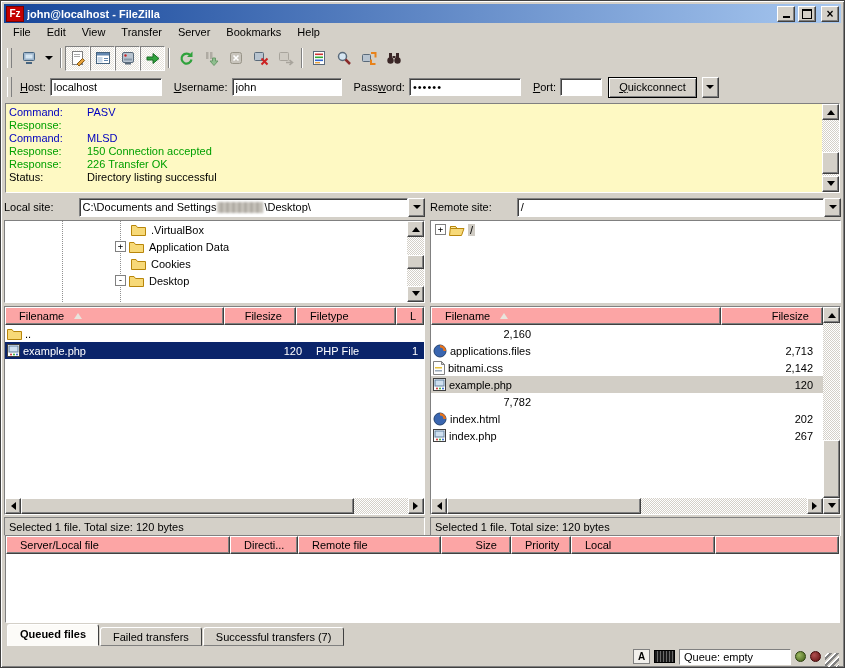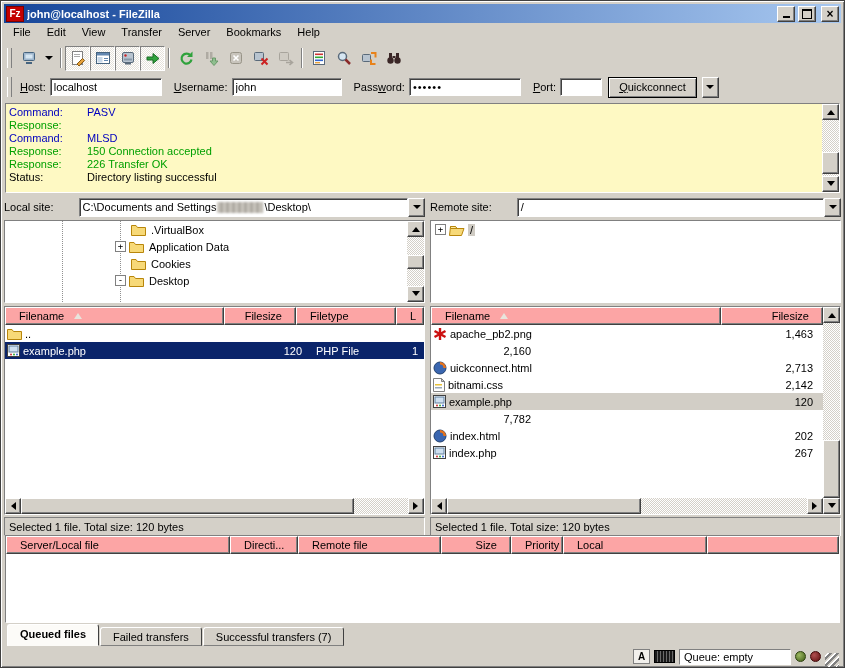--- a/index.html
+++ b/index.html
@@ -487,46 +487,31 @@
               <div class="hcell" style="flex:1">
                   <span>Filename</span>
                   <span class="sort"></span>
                 </div>
               <div class="hcell" style="width:102px;justify-content:flex-end">
                   <span>Filesize</span>
                 </div>
             </div>
             <div class="list-body">
               <div class="frow">
-                <div class="c-name">
-                    <span class="icon">
-                      <svg width="14" height="14">
-                        <g stroke="#CC1111" stroke-width="2.4">
-                          <line x1="7" y1="1" x2="7" y2="13"></line>
-                          <line x1="1.5" y1="4" x2="12.5" y2="10"></line>
-                          <line x1="12.5" y1="4" x2="1.5" y2="10"></line>
-                        </g>
-                      </svg>
-                    </span>
-                    <span>apache_pb2.png</span>
-                  </div>
-                <div class="c-size" style="width:100px">1,463</div>
-              </div>
-              <div class="frow">
                 <div class="c-size" style="width:100px">2,160</div>
               </div>
               <div class="frow">
                 <div class="c-name">
                     <span class="icon">
                       <svg width="14" height="14">
                         <circle cx="7" cy="7" r="6" fill="#3A66B0" stroke="#20406e"></circle>
                         <path d="M7 1 a6 6 0 0 1 6 6 l-2.6 0 a3.4 3.4 0 0 0 -3.4 -3.4 z" fill="#E8731A"></path>
                       </svg>
                     </span>
-                    <span>uickconnect.html</span>
+                    <span>applications.files</span>
                   </div>
                 <div class="c-size" style="width:100px">2,713</div>
               </div>
               <div class="frow">
                 <div class="c-name">
                     <span class="icon">
                       <svg width="12" height="14">
                         <path d="M0.5 0.5 h8 l3 3 v10 h-11 z" fill="#fff" stroke="#808080"></path>
                         <path d="M8.5 0.5 l3 3 h-3 z" fill="#D0D0D0" stroke="#808080"></path>
                         <rect x="2" y="6" width="7" height="1.5" fill="#E8C23A"></rect>
@@ -622,21 +607,21 @@
         </div>
       <div class="hcell" style="width:68px">
           <span>Directi...</span>
         </div>
       <div class="hcell" style="width:143px">
           <span>Remote file</span>
         </div>
       <div class="hcell" style="width:70px;justify-content:flex-end">
           <span>Size</span>
         </div>
-      <div class="hcell" style="width:52px">
+      <div class="hcell" style="width:60px">
           <span>Priority</span>
         </div>
       <div class="hcell" style="width:144px">
           <span>Local</span>
         </div>
       <div class="hcell" style="flex:1"></div>
     </div>
     <div class="queue-body"></div>
   </div>
 

